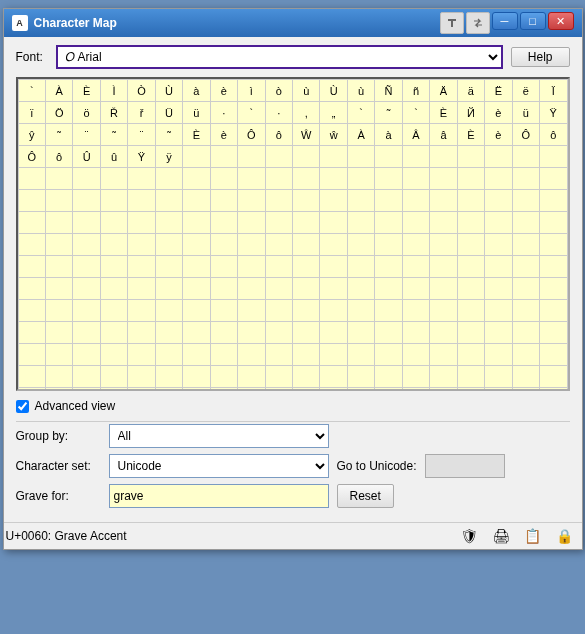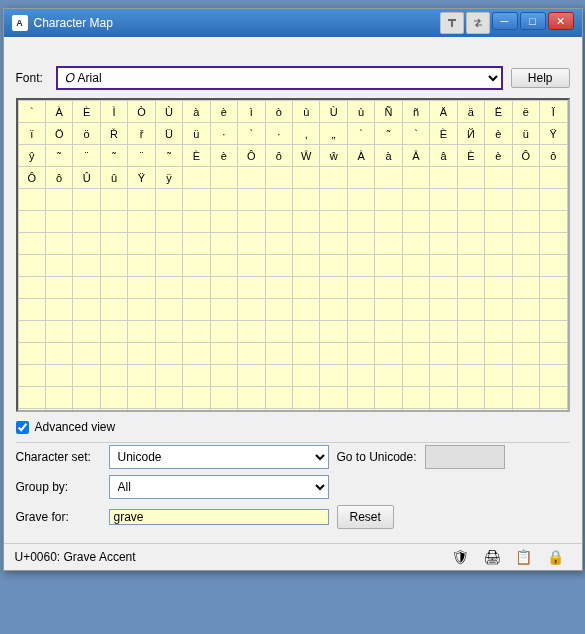--- a/index.html
+++ b/index.html
@@ -39,21 +39,21 @@
       border-radius: 2px;
       display: flex;
       align-items: center;
       justify-content: center;
       font-size: 9px;
       color: #333;
       font-weight: bold;
     }
     .title-text {
       font-size: 12px;
-      font-weight: 400;
+      font-weight: 700;
     }
     .title-buttons {
       display: flex;
       gap: 2px;
     }
     .title-btn {
       width: 26px;
       height: 18px;
       background: linear-gradient(to bottom, #5aa0e8, #3878c8);
       border: 1px solid #1a5aaa;
@@ -73,21 +73,20 @@
       border: 1px solid #bbb;
       border-radius: 2px;
       display: flex;
       align-items: center;
       justify-content: center;
       cursor: pointer;
       font-size: 10px;
     }
     .content {
       padding: 8px 12px;
-      margin-top: 21px;
     }
     .font-row {
       display: flex;
       align-items: center;
       gap: 8px;
       margin-bottom: 8px;
     }
     .font-label {
       font-size: 12px;
       min-width: 32px;
@@ -195,39 +194,39 @@
     .goto-input {
       width: 80px;
       height: 24px;
       border: 1px solid #aaa;
       background: #e0e0e0;
       font-size: 12px;
       padding: 0 4px;
     }
     .search-input {
       width: 220px;
-      height: 16px;
+      height: 24px;
       border: 1px solid #7a9bc2;
       background: #ffffcc;
       font-size: 12px;
       padding: 0 4px;
     }
     .reset-btn {
       height: 24px;
       padding: 0 12px;
       background: linear-gradient(to bottom, #f8f8f8, #e0e0e0);
       border: 1px solid #aaa;
       border-radius: 2px;
       cursor: pointer;
       font-size: 12px;
     }
     .status-bar {
       background: #f0f0f0;
       border-top: 1px solid #ccc;
-      padding: 2px 11px;
+      padding: 2px 2px;
       font-size: 12px;
       display: flex;
       align-items: center;
       justify-content: space-between;
     }
     .status-left { flex: 1; }
     .status-right {
       display: flex;
       gap: 4px;
     }
@@ -602,40 +601,40 @@
 
 
     <div class="advanced-row">
       <input type="checkbox" checked="" style="width: 13px; height: 13px;">
       <span>Advanced view</span>
     </div>
 
     <div class="divider"></div>
 
     <div class="form-row">
+      <span class="form-label">Group by:</span>
+      <select class="form-select">
+        <option>All</option>
+        <option>Unicode Subrange</option>
+        <option>Unicode Category</option>
+      </select>
+    </div>
+
+    <div class="form-row">
       <span class="form-label">Character set:</span>
       <select class="form-select">
         <option>Unicode</option>
         <option>Windows: Western</option>
         <option>DOS: Latin US</option>
       </select>
       <span class="goto-label">Go to Unicode:</span>
       <input class="goto-input" type="text" value="" style="">
     </div>
 
     <div class="form-row">
-      <span class="form-label">Group by:</span>
-      <select class="form-select">
-        <option>All</option>
-        <option>Unicode Subrange</option>
-        <option>Unicode Category</option>
-      </select>
-    </div>
-
-    <div class="form-row">
       <span class="form-label">Grave for:</span>
       <input class="search-input" type="text" value="grave" style="">
       <button class="reset-btn">Reset</button>
     </div>
   </div>
 
   <div class="status-bar">
     <span class="status-left">U+0060: Grave Accent</span>
     <div class="status-right">
       <div class="status-icon">🛡</div>

